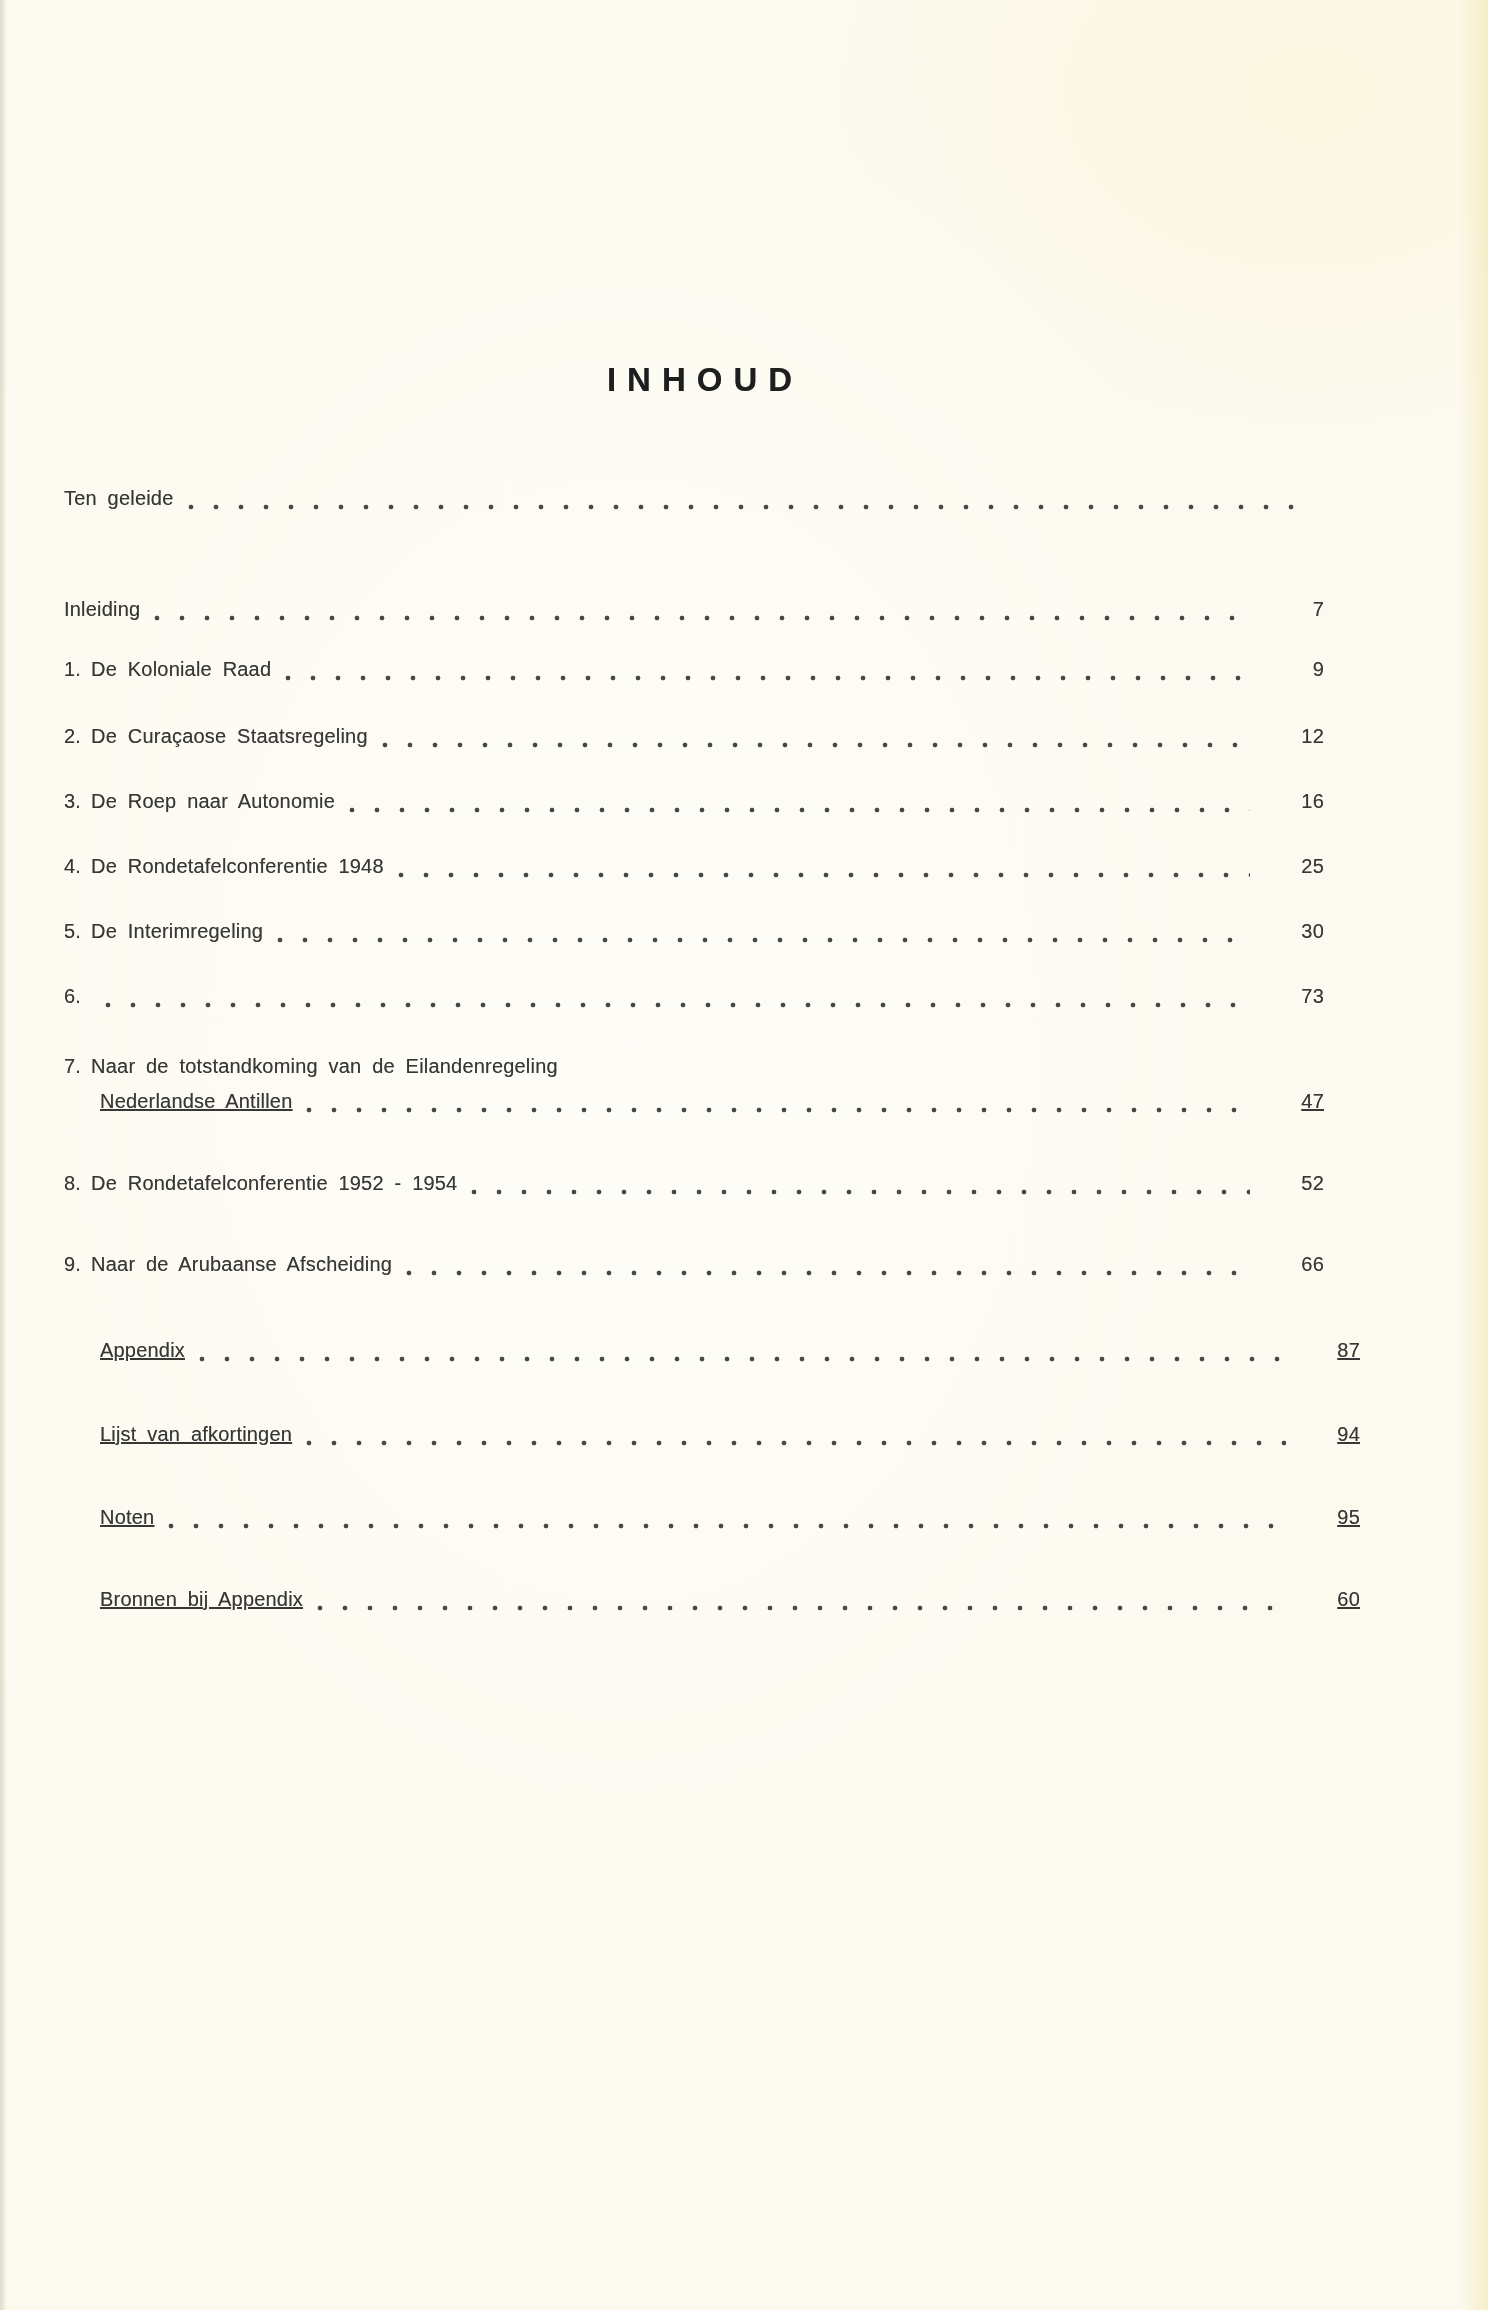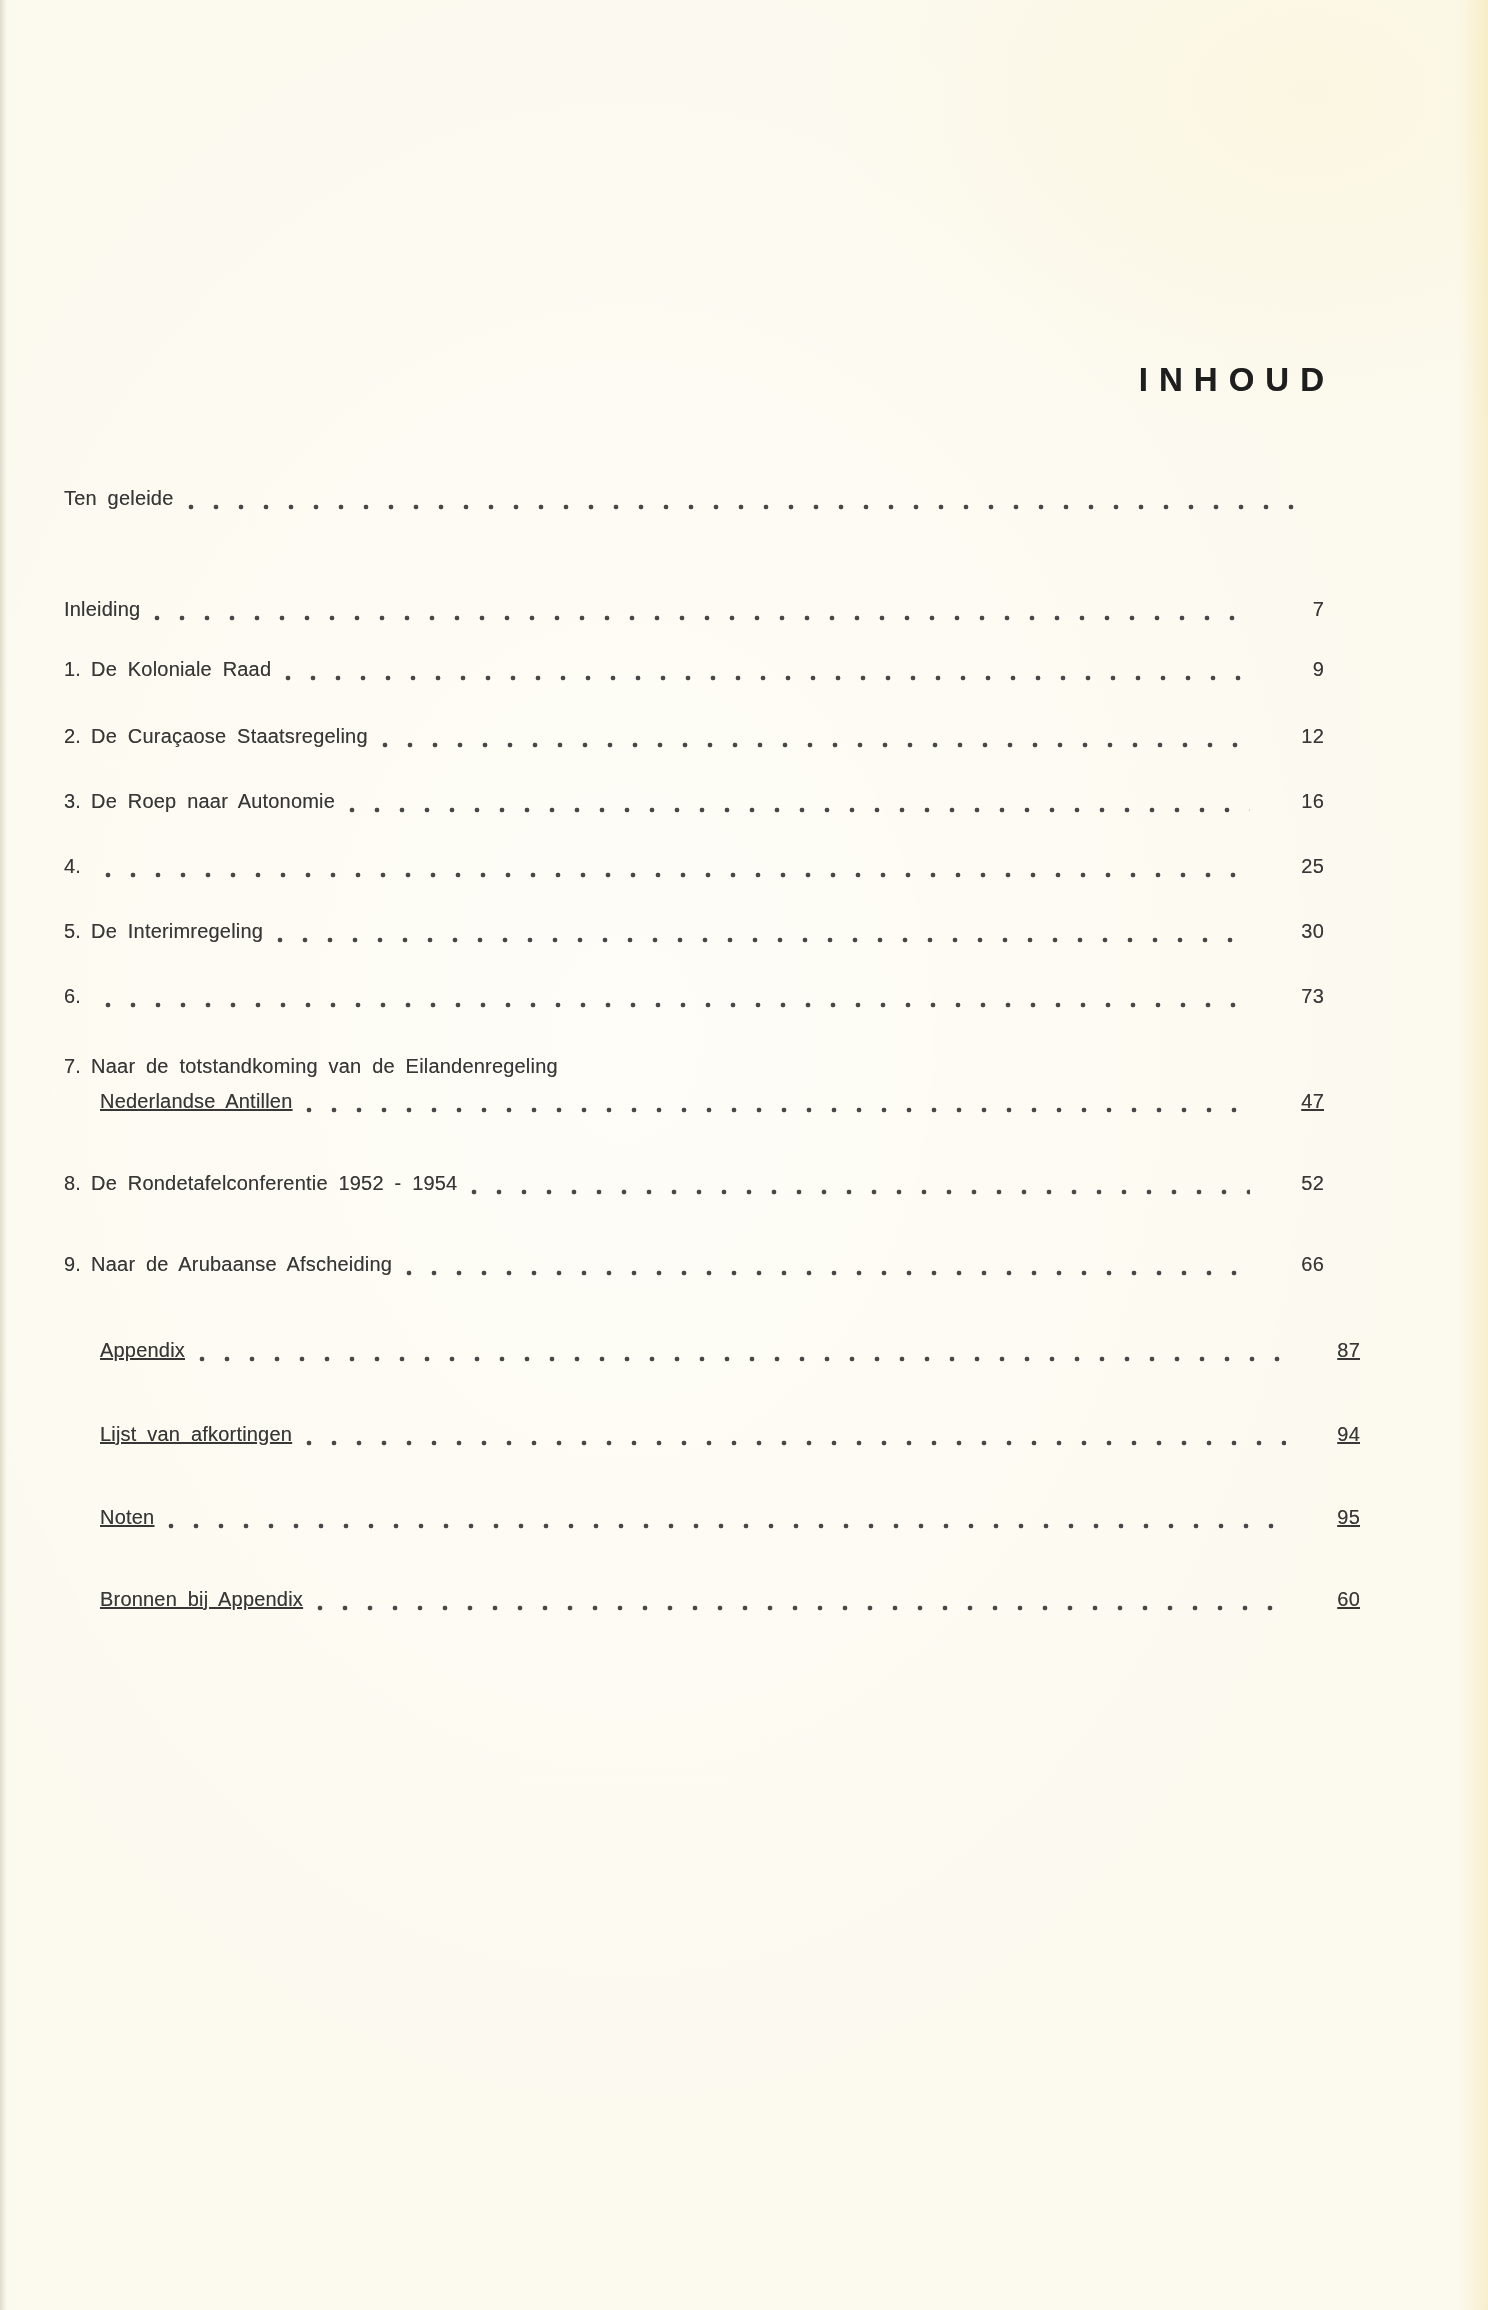--- a/index.html
+++ b/index.html
@@ -25,21 +25,21 @@
       radial-gradient(ellipse 700px 500px at 88% 4%, rgba(250,243,213,0.55), rgba(250,243,213,0) 70%),
       
       radial-gradient(ellipse 1100px 1500px at 42% 45%, rgba(255,255,255,0.55), rgba(255,255,255,0) 75%);
   }
   .title {
     position: absolute;
     left: 64px;
     width: 1260px;
     top: 363px;
     margin: 0;
-    text-align: right;
+    text-align: center;
     font-size: 33px;
     line-height: 33px;
     font-weight: 700;
     letter-spacing: 11px;
     padding-left: 11px; 
     color: var(--title-ink, #1e1e1e);
     text-shadow: 0 0 0.6px rgba(30,30,30,0.55);
   }
   .row {
     position: absolute;
@@ -111,20 +111,21 @@
 
   <div class="row" style="top:784px">
     <span class="num">3.</span>
     <span class="lbl">De Roep naar Autonomie</span>
     <span class="leader"></span>
     <span class="pg">16</span>
   </div>
 
   <div class="row" style="top:849px">
     <span class="num">4.</span>
+    <span class="lbl">De Rondetafelconferentie 1948</span>
     <span class="leader"></span>
     <span class="pg">25</span>
   </div>
 
   <div class="row" style="top:914px">
     <span class="num">5.</span>
     <span class="lbl">De Interimregeling</span>
     <span class="leader"></span>
     <span class="pg">30</span>
   </div>

